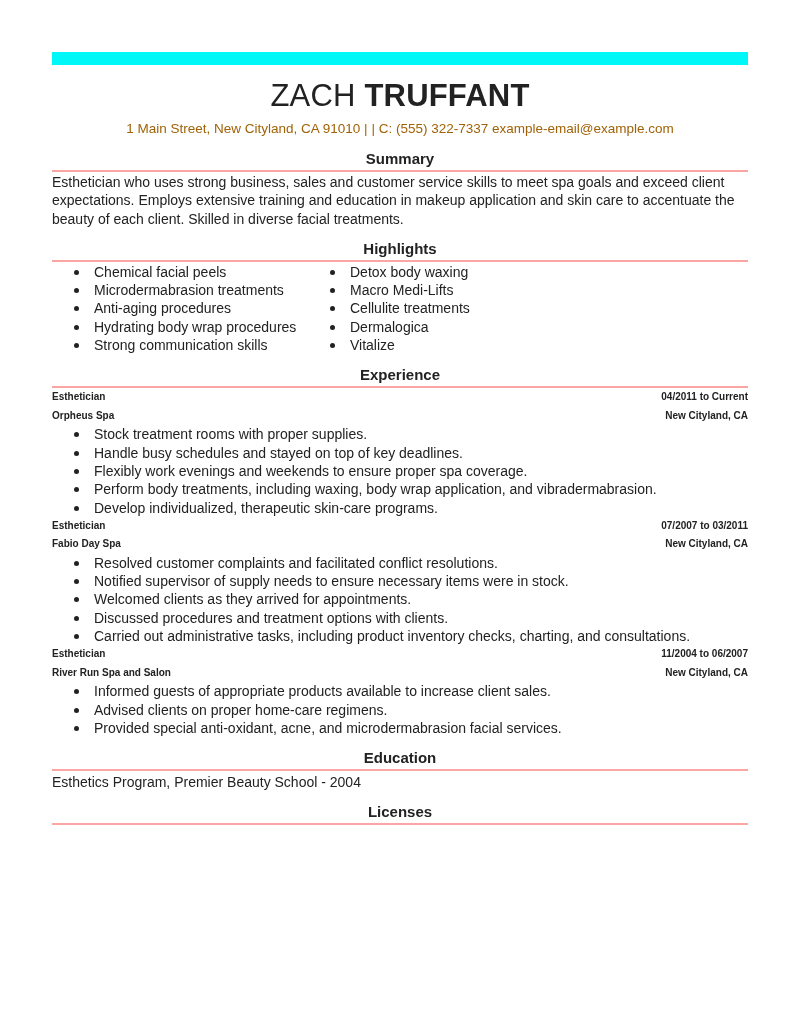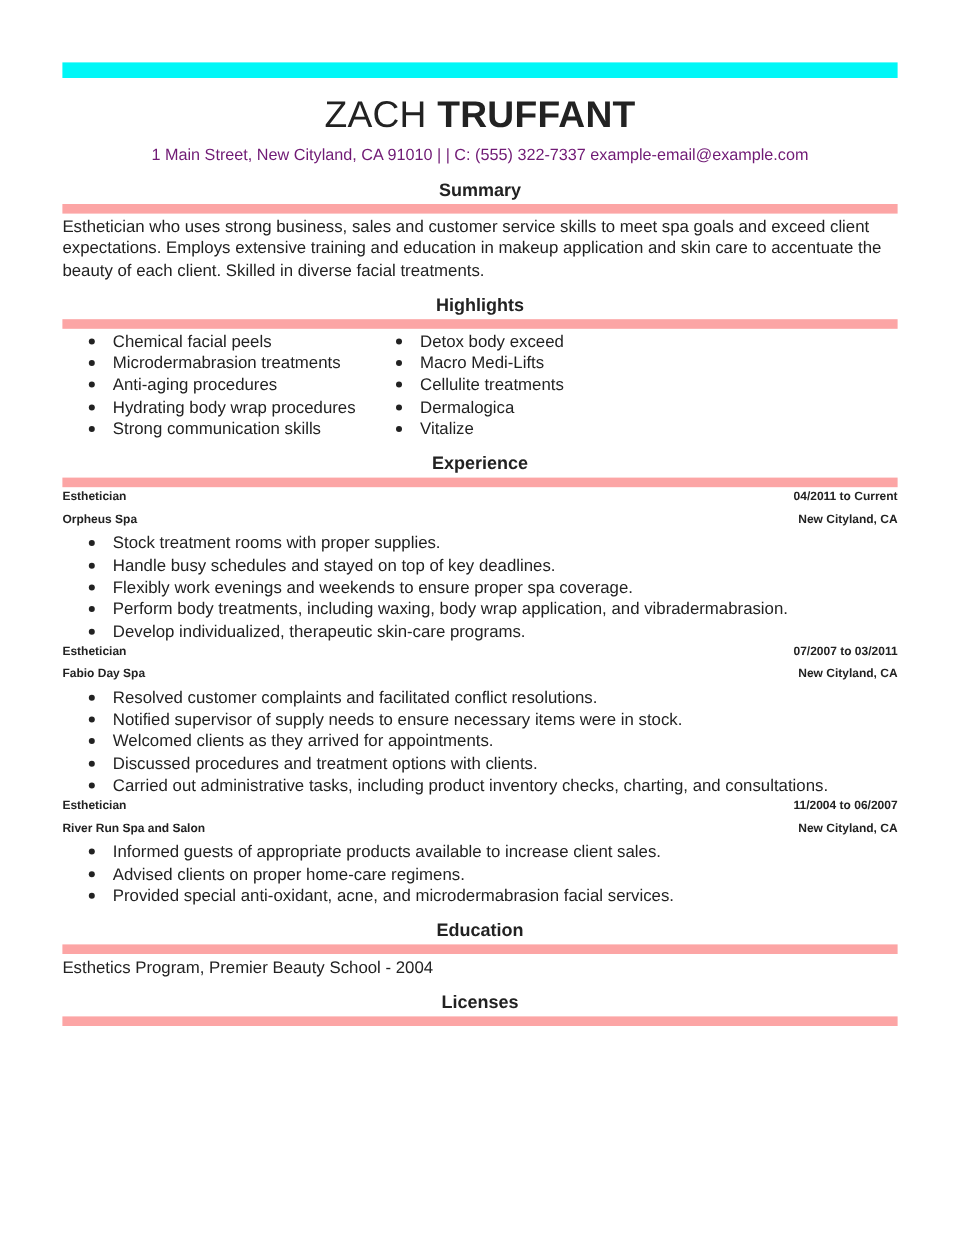--- a/index.html
+++ b/index.html
@@ -8,26 +8,26 @@
       font-family: "Liberation Sans", sans-serif; color: #222222;
     }
     .page { position: absolute; left: 52px; top: 52px; width: 696px; }
     .top-bar { height: 13px; background: #00f7f7; }
     .name {
       text-align: center; font-size: 31px; margin-top: 13px; line-height: 36px;
       color: #222222; letter-spacing: 0.2px;
     }
     .name .last { font-weight: bold; }
     .contact {
-      text-align: center; font-size: 13.5px; margin-top: 6px; line-height: 18px; color: #701a75;
+      text-align: center; font-size: 13.5px; margin-top: 6px; line-height: 18px; color: #a16207;
     }
     .section-title {
       text-align: center; font-weight: bold; font-size: 15px; line-height: 18px;
       margin-top: 12px; padding-bottom: 2px;
-      border-bottom: 8px solid #fca5a5;
+      border-bottom: 2px solid #fca5a5;
     }
     .summary {
       font-size: 14px; line-height: 18.3px; margin-top: 1px; color: #222;
     }
     .highlights { display: flex; margin-top: 1px; }
     .hl-col { list-style: none; margin: 0; padding: 0; }
     .hl-col.left { margin-left: 18px; width: 256px; }
     .hl-col li, .bullets li {
       position: relative; font-size: 14px; line-height: 18.3px; padding-left: 24px;
     }
@@ -59,21 +59,21 @@
   <div class="section-title">Highlights</div>
   <div class="highlights">
     <ul class="hl-col left">
       <li>Chemical facial peels</li>
       <li>Microdermabrasion treatments</li>
       <li>Anti-aging procedures</li>
       <li>Hydrating body wrap procedures</li>
       <li>Strong communication skills</li>
     </ul>
     <ul class="hl-col right">
-      <li>Detox body exceed</li>
+      <li>Detox body waxing</li>
       <li>Macro Medi-Lifts</li>
       <li>Cellulite treatments</li>
       <li>Dermalogica</li>
       <li>Vitalize</li>
     </ul>
   </div>
 
   <div class="section-title sec-exp">Experience</div>
 
   <div class="job">

